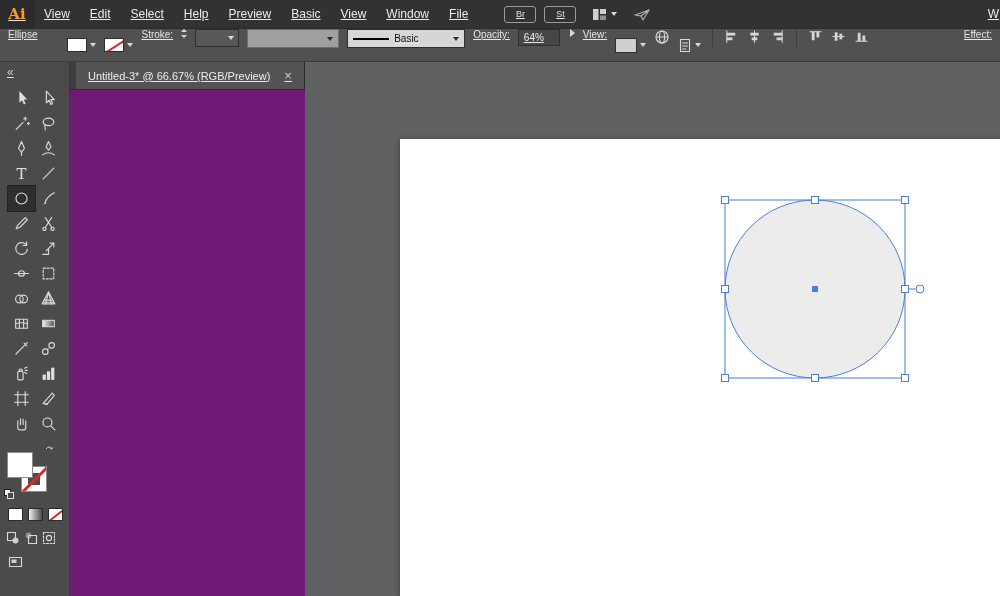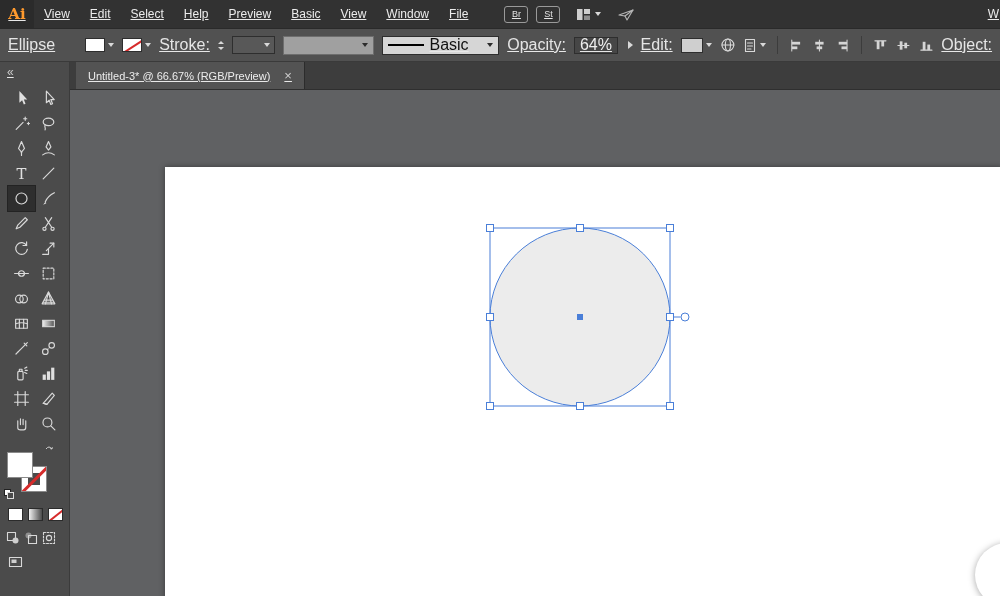--- a/index.html
+++ b/index.html
@@ -8,30 +8,30 @@
     position:relative; width:1000px; height:596px; overflow:hidden;
     background:#701a75; font-family:"Liberation Sans", sans-serif;
     color:#e8e8e8; font-size:12px; user-select:none;text-decoration:underline;
   }
   
   .menubar { height:28px; background:#323232; display:flex; align-items:center; }
   .ai-logo { width:34px; height:28px; display:flex; align-items:center; justify-content:center;
              color:#ff9a2e; font-weight:bold; font-size:15px; background:#2b2b2b;
              font-family:"DejaVu Serif", serif; }
   .mi { padding:0 10px; color:#ececec; cursor:default; }
-  .badge { width:24px; height:17px; border:1px solid #9a9a9a; border-radius:3px;
+  .badge { width:32px; height:17px; border:1px solid #9a9a9a; border-radius:3px;
            font-size:9px; display:flex; align-items:center; justify-content:center;
            color:#e0e0e0; margin-left:8px; }
   .badge.first { margin-left:26px; }
   .icn-grp { display:flex; align-items:center; gap:4px; margin-left:16px; }
   .mbar-right { margin-left:auto; padding-right:1px; color:#ececec; }
   
   .controlbar { height:34px; background:#515151; border-top:1px solid #2a2a2a;
-                border-bottom:1px solid #3a3a3a; display:flex; align-items:center;
-                padding:0 8px; gap:8px; font-size:16px; color:#e5e5e5; }
+                border-bottom:1px solid #3a3a3a; display:flex; 
+                padding:0 8px; gap:8px; font-size:10px; color:#e5e5e5; }
   .cb-label { white-space:nowrap; }
   .tool-name { margin-right:22px; }
   .combo { display:flex; align-items:center; gap:3px; }
   .swatch { width:20px; height:14px; background:#fff; border:1px solid #2e2e2e; position:relative; overflow:hidden; }
   .swatch.none::after { content:""; position:absolute; left:-3px; top:5.5px; width:28px; height:2px;
                         background:#d62b2b; transform:rotate(-33deg); }
   .cdn { width:0; height:0; border-left:3.5px solid transparent; border-right:3.5px solid transparent;
          border-top:4px solid #d9d9d9; }
   .cdn.dark { border-top-color:#2c2c2c; }
   .cup { width:0; height:0; border-left:3px solid transparent; border-right:3px solid transparent;
@@ -74,21 +74,21 @@
   .mini-btns { display:flex; gap:5px; margin:8px 0 0 8px; }
   .mini-btn { width:15px; height:13px; border:1px solid #2b2b2b; position:relative; overflow:hidden; }
   .mini-btn.color { background:#fff; }
   .mini-btn.grad { background:linear-gradient(90deg,#f0f0f0,#4a4a4a); }
   .mini-btn.nofill { background:#fff; }
   .mini-btn.nofill::after { content:""; position:absolute; left:-2px; top:5px; width:20px; height:2px;
                             background:#d62b2b; transform:rotate(-38deg); }
   .modes { display:flex; gap:4px; margin:10px 0 0 6px; }
   .screen-mode { margin:10px 0 0 8px; }
   
-  .rightcol { flex:1; display:flex; flex-direction:column; min-width:0; }
+  .rightcol { flex:1; display:flex; flex-direction:row; min-width:0; }
   .tabbar { height:28px; background:#3d3d3d; display:flex; align-items:stretch;
             border-bottom:1px solid #2f2f2f; }
   .tab { background:#535353; display:flex; align-items:center; gap:14px; padding:0 12px;
          margin-left:6px; font-size:11px; color:#ececec; border-right:1px solid #2c2c2c; }
   .tab-close { color:#cfcfcf; font-size:13px; line-height:1; }
   .canvas { position:relative; flex:1; background:#606163; overflow:hidden; }
   .artboard { position:absolute; left:95px; top:77px; right:-2px; bottom:-4px; background:#fff;
               box-shadow:0 0 6px rgba(0,0,0,0.4); }
   .overlay { position:absolute; left:0; top:0; }
   .blob { position:absolute; left:905px; top:453px; width:64px; height:64px; border-radius:50%;
@@ -158,21 +158,21 @@
     <span class="stroke-style-combo">
       <span class="bline"></span>
       <span>Basic</span>
       <span class="cdn dark" style="margin-left:auto;"></span>
     </span>
 
     <span class="cb-label">Opacity:</span>
     <span class="opacity-box">64%</span>
     <span class="cright"></span>
 
-    <span class="cb-label">Edit:</span>
+    <span class="cb-label">View:</span>
     <span class="combo">
       <span class="style-swatch"></span>
       <span class="cdn"></span>
     </span>
 
     <svg width="16" height="16" viewBox="0 0 16 16" class="ti">
       <circle cx="8" cy="8" r="6"></circle>
       <ellipse cx="8" cy="8" rx="2.6" ry="6"></ellipse>
       <path d="M2 8 H14"></path>
     </svg>
@@ -214,21 +214,21 @@
       <path d="M2 8 H14"></path>
         <rect x="4" y="3.5" width="3" height="9" fill="#d5d5d5" stroke="none"></rect>
         <rect x="9" y="5" width="3" height="6" fill="#d5d5d5" stroke="none"></rect>
     </svg>
     <svg width="15" height="15" viewBox="0 0 16 16" class="ti">
       <path d="M2 13 H14"></path>
         <rect x="4" y="4" width="3" height="9" fill="#d5d5d5" stroke="none"></rect>
         <rect x="9" y="7" width="3" height="6" fill="#d5d5d5" stroke="none"></rect>
     </svg>
 
-    <span class="cb-label shape-label">Object:</span>
+    <span class="cb-label shape-label">Effect:</span>
   </div>
 
   <div class="main">
 
     <div class="leftcol">
       <div class="collapse-row">«</div>
 
       <div class="tools">
         <div class="tool">
           <svg width="17" height="17" viewBox="0 0 16 16" class="ti">

